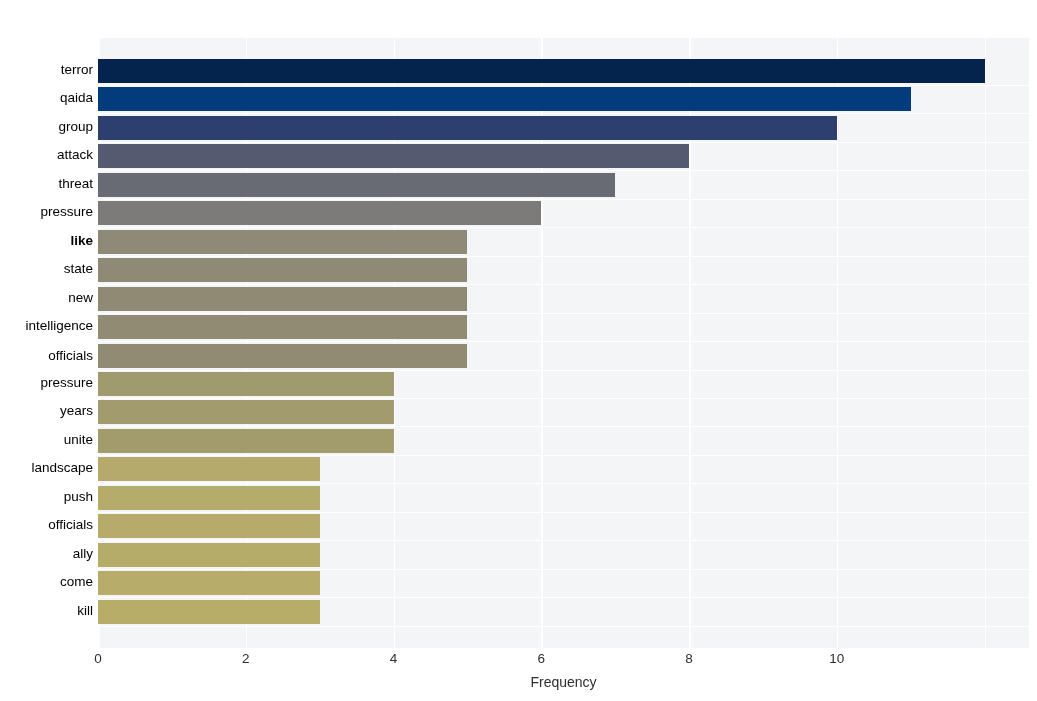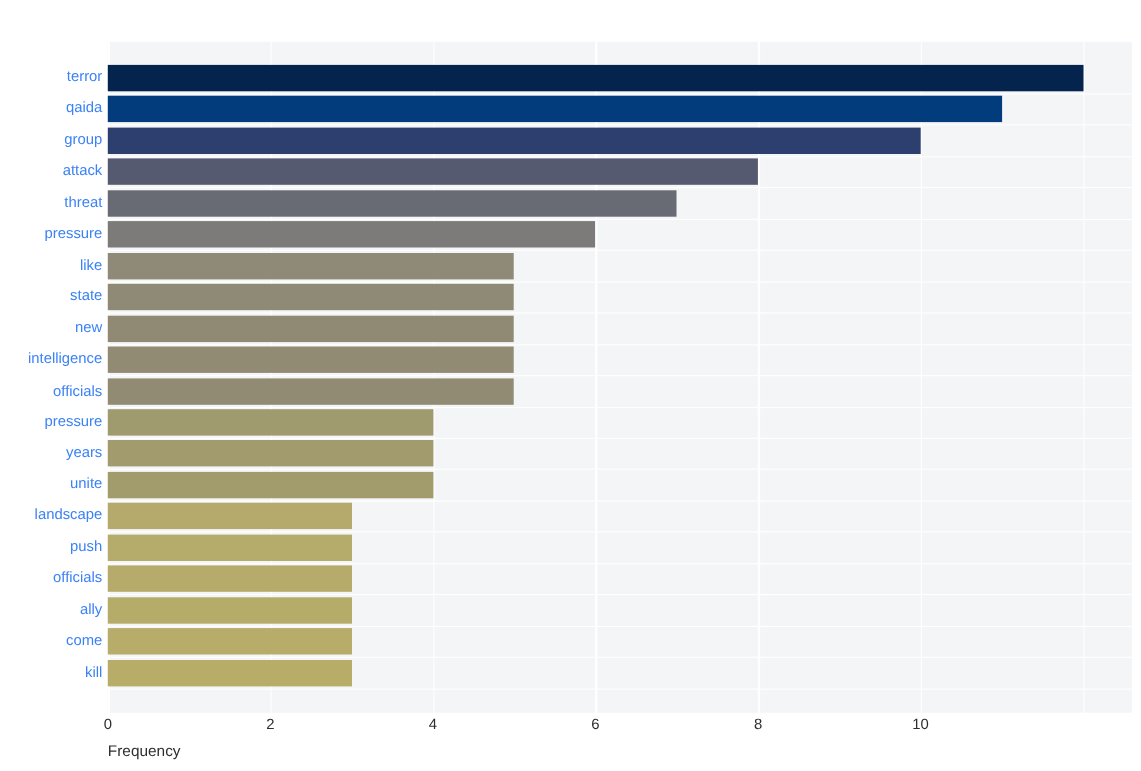--- a/index.html
+++ b/index.html
@@ -85,21 +85,21 @@
     top: 38px;
     width: 93px;
     height: 610px;
   }
   .ylabel {
     position: absolute;
     right: 0;
     width: 93px;
     text-align: right;
     font-size: 13.5px;
-    color: #3b82f6;
+    color: #000000;
     white-space: nowrap;
   }
 
   
   .xlabels {
     position: absolute;
     left: 98px;
     top: 651px;
     width: 931px;
     height: 22px;
@@ -110,20 +110,21 @@
     transform: translateX(-50%);
     font-size: 13.5px;
     color: #2e2e2e;
     text-align: center;
   }
   .xaxis-title {
     position: absolute;
     left: 98px;
     top: 674px;
     width: 931px;
+    text-align: center;
     font-size: 14px;
     color: #2e2e2e;
   }
 </style>
 </head>
 <body>
 
 <div id="chart-root">
 
 
@@ -181,21 +182,21 @@
       </div>
   </div>
 
   <div class="ylabels" id="ylabels">
       <div class="ylabel" style="top: 24px;">terror</div>
       <div class="ylabel" style="top: 52.45px;">qaida</div>
       <div class="ylabel" style="top: 80.9px;">group</div>
       <div class="ylabel" style="top: 109.35px;">attack</div>
       <div class="ylabel" style="top: 137.8px;">threat</div>
       <div class="ylabel" style="top: 166.25px;">pressure</div>
-      <div class="ylabel" style="top: 194.7px;">like</div>
+      <div class="ylabel" style="top: 194.7px; font-weight: bold;">like</div>
       <div class="ylabel" style="top: 223.15px;">state</div>
       <div class="ylabel" style="top: 251.6px;">new</div>
       <div class="ylabel" style="top: 280.05px;">intelligence</div>
       <div class="ylabel" style="top: 310px;">officials</div>
       <div class="ylabel" style="top: 336.95px;">pressure</div>
       <div class="ylabel" style="top: 365.4px;">years</div>
       <div class="ylabel" style="top: 393.85px;">unite</div>
       <div class="ylabel" style="top: 422.3px;">landscape</div>
       <div class="ylabel" style="top: 450.75px;">push</div>
       <div class="ylabel" style="top: 479.2px;">officials</div>

